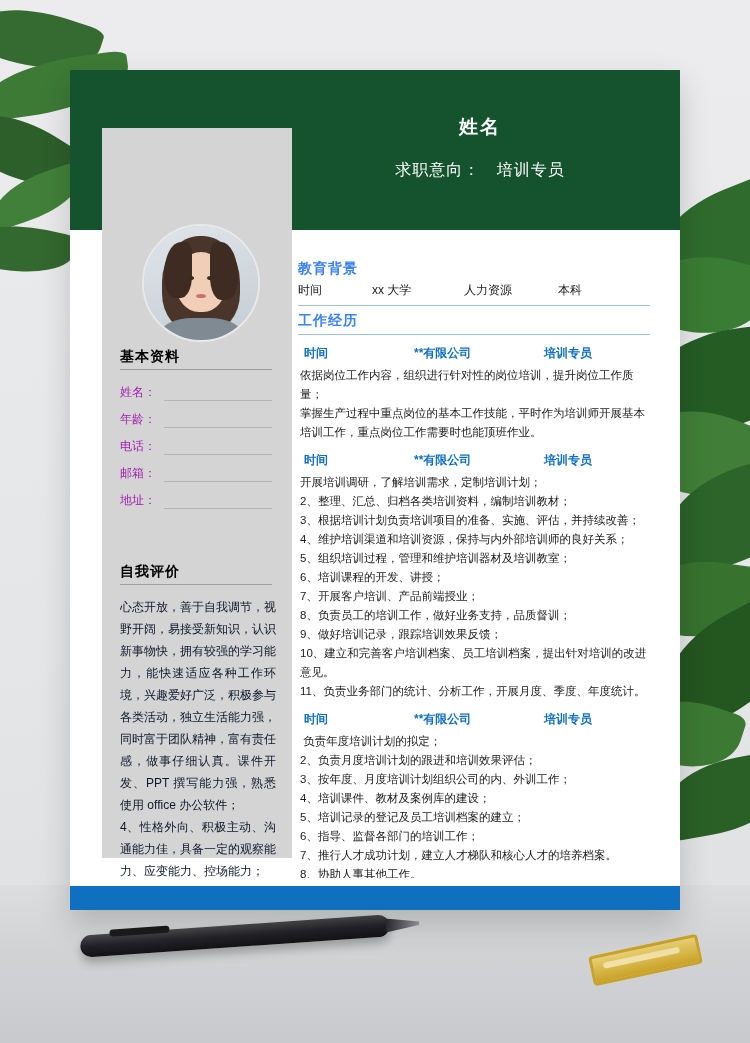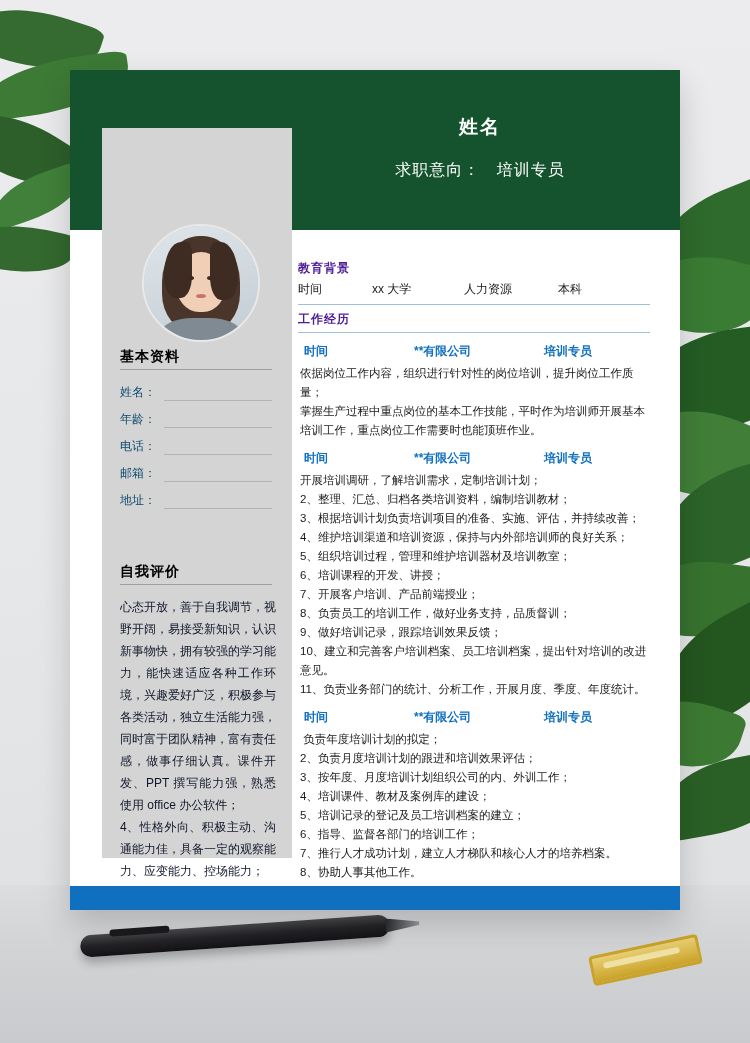--- a/index.html
+++ b/index.html
@@ -178,21 +178,21 @@
     height: 1px;
     background: #9e9e9e;
   }
   .side-line-1 { top: 241px; }
   .side-line-2 { top: 456px; }
 
   .field {
     position: absolute;
     left: 18px;
     font-size: 12px;
-    color: #0c4a6e;
+    color: #a21caf;
   }
   .f1 { top: 256px; }
   .f2 { top: 283px; }
   .f3 { top: 310px; }
   .f4 { top: 337px; }
   .f5 { top: 364px; }
 
   .field-line {
     position: absolute;
     left: 62px;
@@ -216,22 +216,22 @@
     text-align: justify;
   }
 
   
   .main {
     position: absolute;
     left: 228px; top: 190px;
     width: 352px;
   }
   .sec-title {
-    color: #4c1d95;
-    font-size: 12px;
+    color: #3b82f6;
+    font-size: 14px;
     font-weight: bold;
     letter-spacing: 1px;
     margin: 0 0 4px 0;
   }
   .sec-rule {
     height: 1px;
     background: #9fbfd8;
     margin-bottom: 6px;
   }
   .edu-row {

